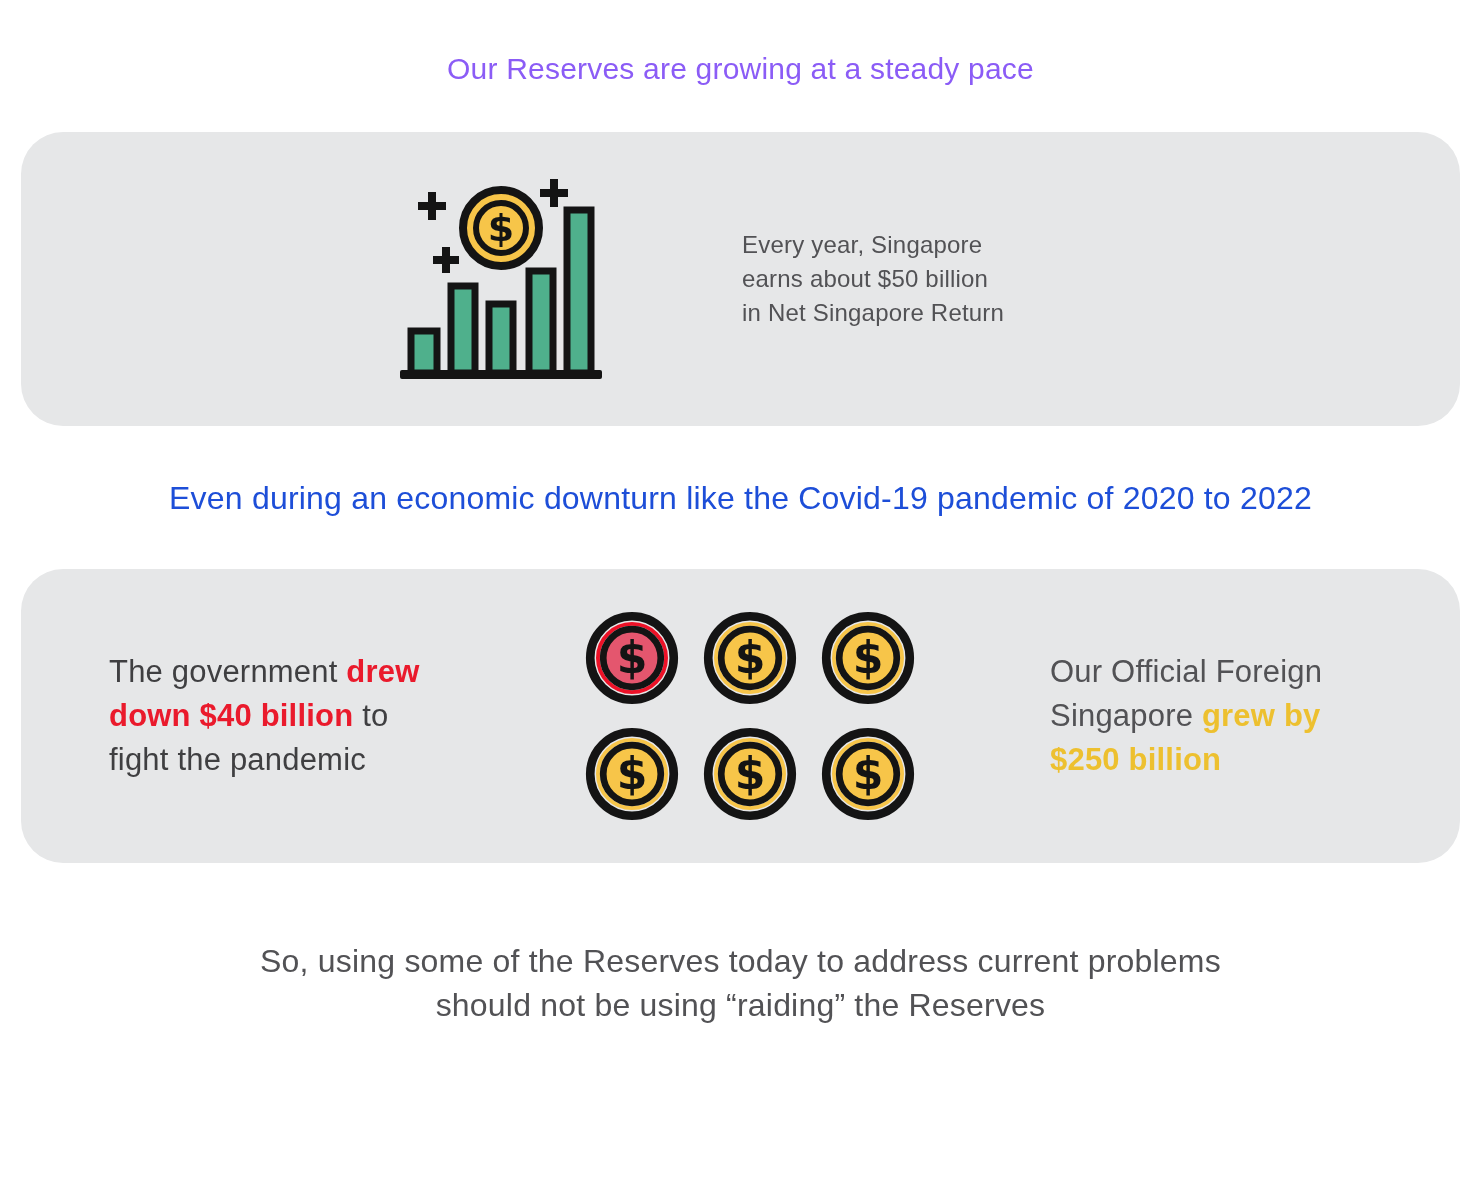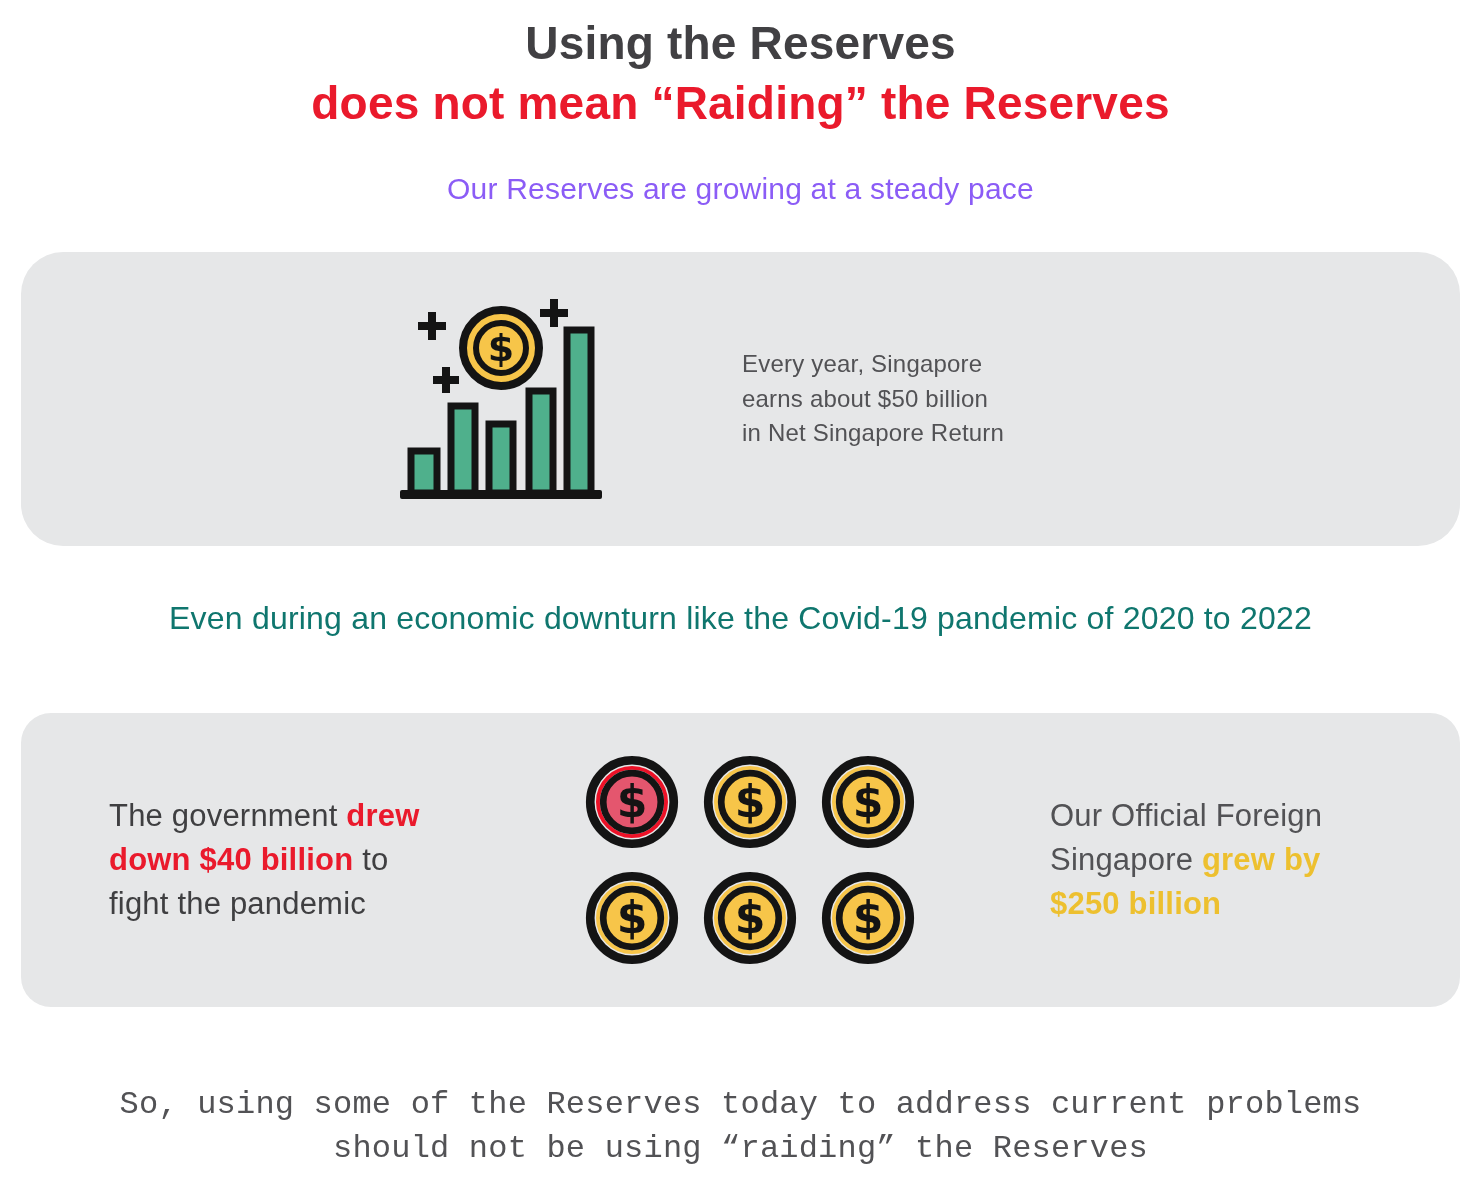--- a/index.html
+++ b/index.html
@@ -39,24 +39,24 @@
     margin-left: 98px;
     font-size: 24px;
     line-height: 1.42;
     color: #525255;
     letter-spacing: 0.2px;
   }
   .middle-text {
     margin: 54px 0 0 0;
     text-align: center;
     font-size: 32px;
-    color: #0f766e;
-    letter-spacing: 0.2px;
-  }
-  .card2 { margin-top: 76px; border-radius: 30px; }
+    color: #1d4ed8;
+    letter-spacing: 0.2px;
+  }
+  .card2 { margin-top: 52px; }
   .card2 .left-text {
     margin: 0 0 0 88px;
     width: 340px;
     font-size: 31px;
     line-height: 1.42;
     color: #3F3F41;
     letter-spacing: 0.2px;
   }
   .card2 .right-text {
     margin: 0 100px 0 0;
@@ -95,32 +95,28 @@
   .bar { fill: #4FB08C; stroke: #141414; stroke-width: 7; }
   .plus { stroke: #141414; stroke-width: 8; stroke-linecap: square; fill: none; }
   .footer {
     margin-top: 76px;
     text-align: center;
     font-size: 32px;
     line-height: 1.38;
     color: #525255;
     letter-spacing: 0.2px;
   }
-  .footer p { margin: 0; font-family: Liberation Mono, monospace; }
+  .footer p { margin: 0; }
 </style>
 </head>
 <body>
 
 <div class="page">
 
   <header class="header">
-    <h1 class="title">
-      <span class="title-line dark">Using the Reserves</span>
-      <span class="title-line red">does not mean “Raiding” the Reserves</span>
-    </h1>
     <p class="subtitle">Our Reserves are growing at a steady pace</p>
   </header>
 
   <section class="card card1">
     <svg class="growth-icon" viewBox="0 0 245 212" xmlns="http://www.w3.org/2000/svg" aria-hidden="true">
       <path class="plus" d="M23 33 H43 M33 23 V43"></path>
       <path class="plus" d="M38 87 H56 M47 78 V96"></path>
       <path class="plus" d="M145 20 H165 M155 10 V30"></path>
       <rect class="bar" x="12" y="158" width="26" height="42"></rect>
       <rect class="bar" x="52" y="113" width="24" height="87"></rect>

